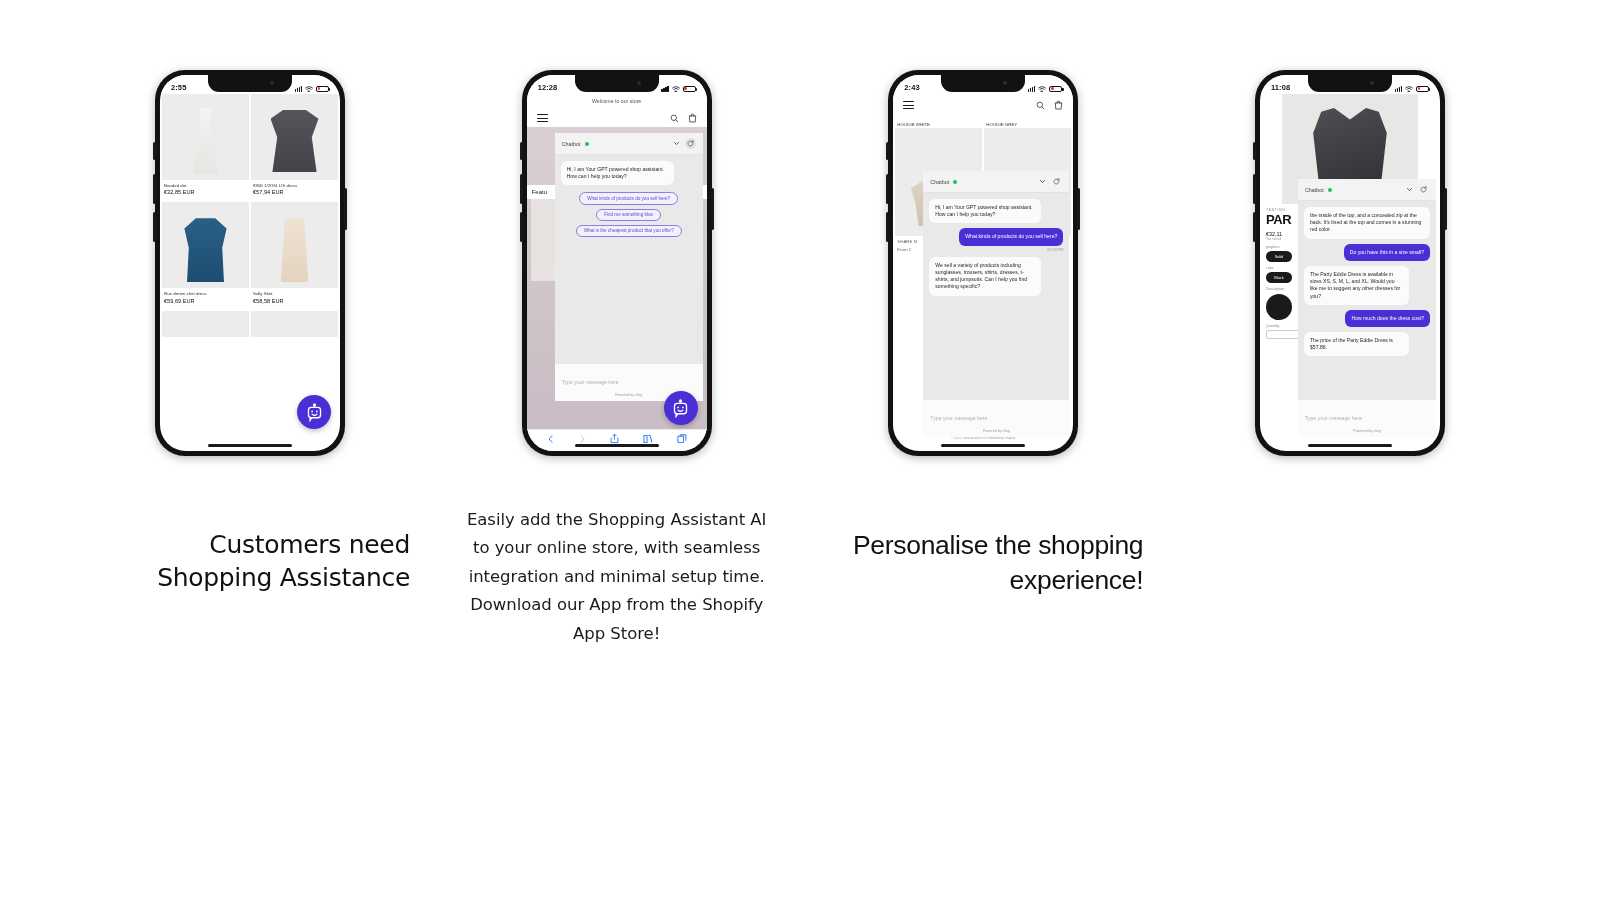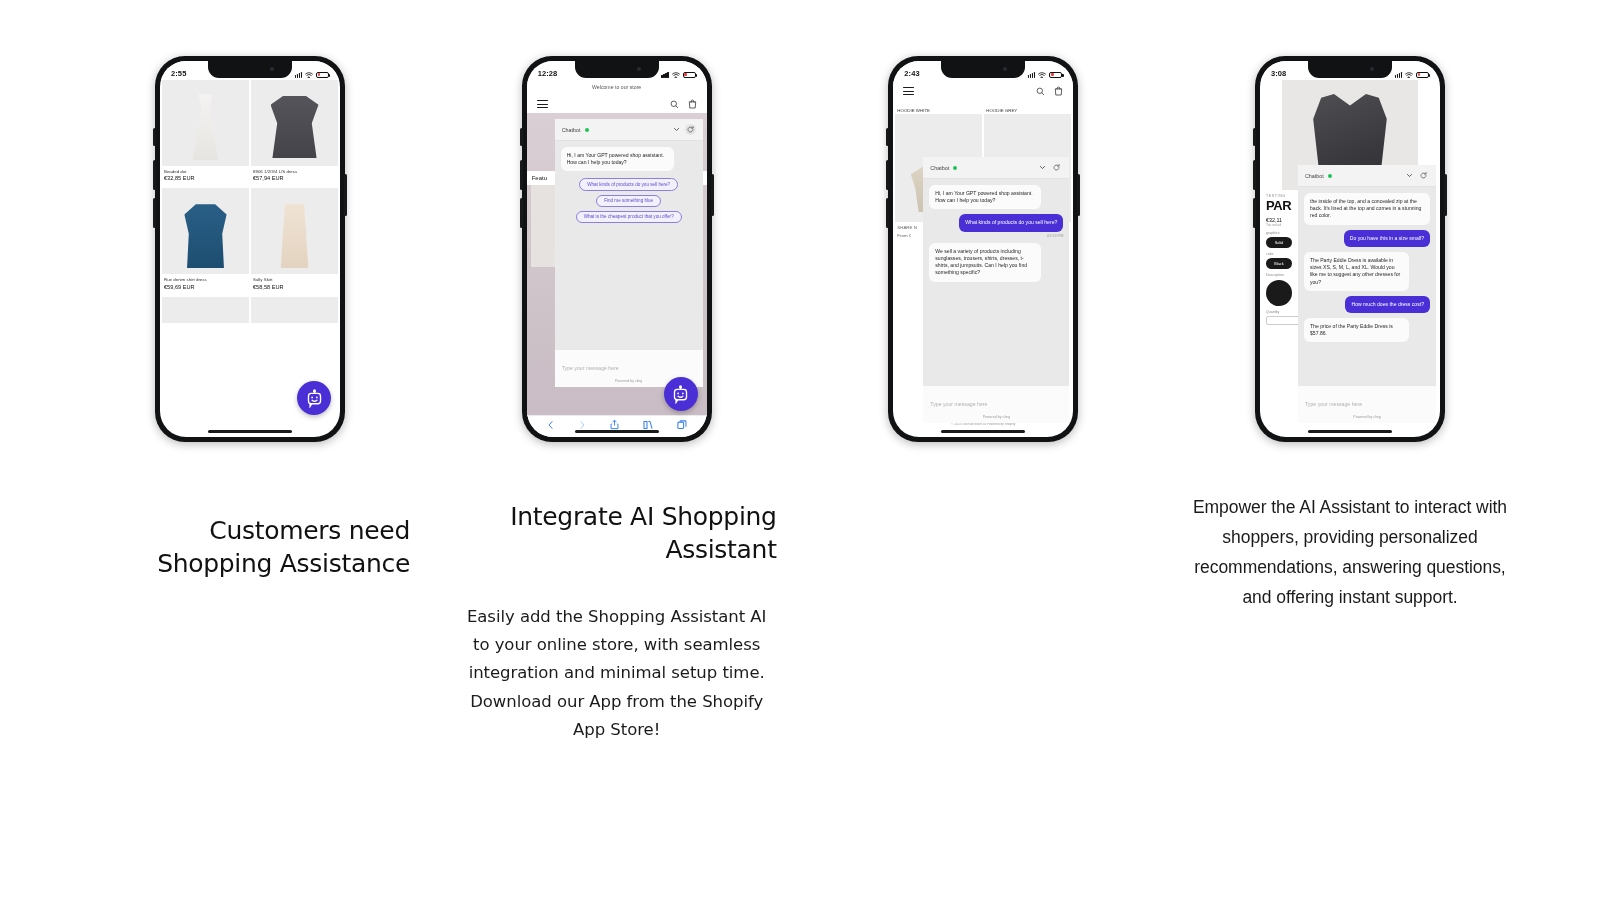--- a/index.html
+++ b/index.html
@@ -2,21 +2,21 @@
 <html><head>
 <meta charset="utf-8">
 <style>
   * { box-sizing: border-box; margin: 0; padding: 0; }
   html, body {
     width: 1600px; height: 900px;
     background: #ffffff;
     font-family: "Liberation Sans", sans-serif;
     overflow: hidden;
   }
-  .page { width: 1600px; height: 686px; display: flex; justify-content: center; padding-top: 56px; }
+  .page { width: 1600px; height: 686px; display: flex; justify-content: center; padding-top: 56px; margin-top: 14px; }
   .cols { display: flex; width: 1420px; justify-content: space-between; }
   .col { width: 320px; display: flex; flex-direction: column; align-items: center; }
 
   
   .phone-wrap { height: 400px; display: flex; align-items: flex-start; justify-content: center; width: 100%; }
   .phone {
     position: relative; width: 190px; height: 386px;
     background: #111214; border-radius: 30px;
     box-shadow: 0 2px 10px rgba(0,0,0,.28);
     padding: 5px;
@@ -377,21 +377,20 @@
                 </svg>
               <svg width="10" height="10" viewBox="0 0 14 14">
                   <rect x="1.2" y="3" width="8" height="9" rx="1.4"></rect>
                   <path d="M4.5 3V2.2a1 1 0 0 1 1-1h6a1 1 0 0 1 1 1v7.4"></path>
                 </svg>
             </div>
             <div class="home-bar"></div>
           </div>
         </div>
       </div>
-      <h2 class="headline">Integrate AI Shopping Assistant</h2>
       <p class="body">Easily add the Shopping Assistant AI to your online store, with seamless integration and minimal setup time. Download our App from the Shopify App Store!</p>
     </div>
 
     <div class="col col-3">
       <div class="phone-wrap">
         <div class="phone">
           <span class="btn-side btn-mute"></span>
           <span class="btn-side btn-vup"></span>
           <span class="btn-side btn-vdn"></span>
           <span class="btn-side btn-pwr"></span>
@@ -477,35 +476,36 @@
               </div>
               <div class="chat-input">
                 <span class="ph-txt">Type your message here</span>
               </div>
               <div class="powered">Powered by cling</div>
             </div>
             <div class="home-bar"></div>
           </div>
         </div>
       </div>
+      <h2 class="headline">Personalise the shopping experience!</h2>
     </div>
 
     <div class="col col-4">
       <div class="phone-wrap">
         <div class="phone">
           <span class="btn-side btn-mute"></span>
           <span class="btn-side btn-vup"></span>
           <span class="btn-side btn-vdn"></span>
           <span class="btn-side btn-pwr"></span>
           <div class="screen">
             <div class="notch">
                 <span class="cam"></span>
               </div>
             <div class="statusbar">
-              <span class="st-time">3:08</span>
+              <span class="st-time">11:08</span>
               <span class="st-right">
                 <span class="bars">
                     <i></i>
                     <i></i>
                     <i></i>
                     <i></i>
                   </span>
                 <svg width="8" height="6" viewBox="0 0 16 12">
                     <path d="M1 4a10 10 0 0 1 14 0M3.5 6.6a6.5 6.5 0 0 1 9 0M8 9.8l1.6 1.6L8 11.4l-1.6 0z" fill="none" stroke="#111" stroke-width="1.6" stroke-linecap="round"></path>
                   </svg>
@@ -559,17 +559,16 @@
               </div>
               <div class="chat-input">
                 <span class="ph-txt">Type your message here</span>
               </div>
               <div class="powered">Powered by cling</div>
             </div>
             <div class="home-bar"></div>
           </div>
         </div>
       </div>
-      <p class="body">Empower the AI Assistant to interact with shoppers, providing personalized recommendations, answering questions, and offering instant support.</p>
     </div>
 
   </div>
 </div>
 
 </body></html>

